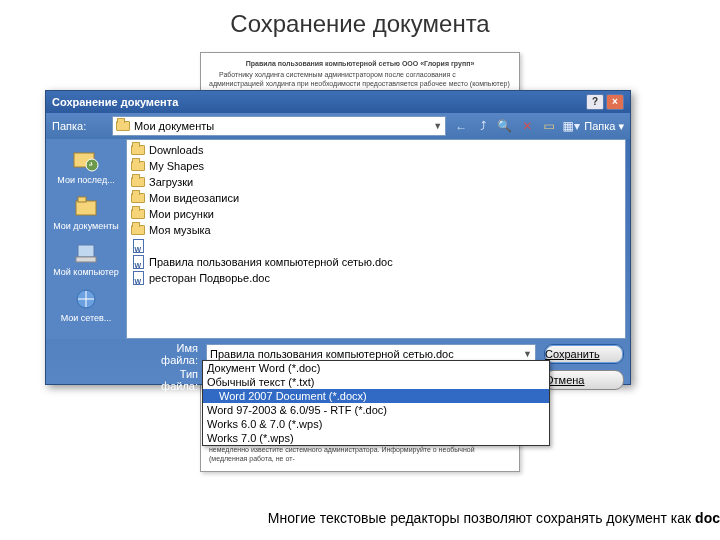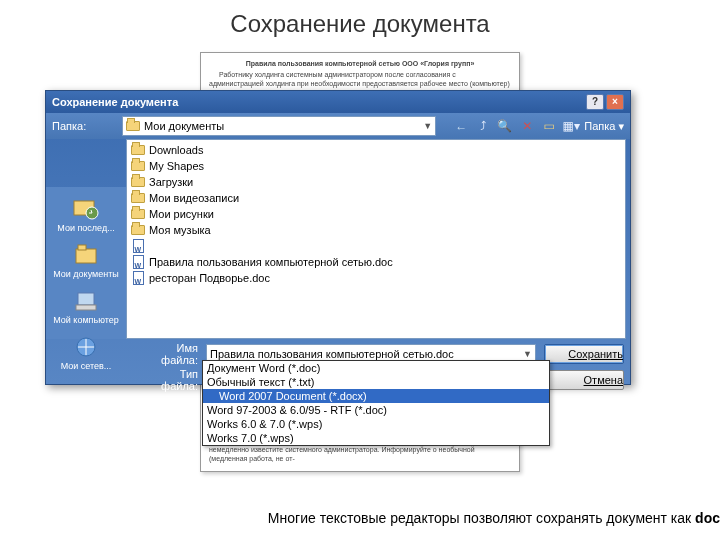--- a/index.html
+++ b/index.html
@@ -11,40 +11,40 @@
   .bg-doc .title { text-align: center; font-weight: bold; margin-bottom: 2px; }
   .bg-doc p { text-indent: 10px; margin-bottom: 2px; }
 
   .dialog { position: absolute; top: 90px; left: 45px; width: 586px; height: 295px;
     background: linear-gradient(#3a6bb0, #5886c4); border: 1px solid #2a4d80; box-shadow: 3px 3px 8px rgba(0,0,0,.4); }
   .titlebar { height: 22px; background: linear-gradient(#3e6fb5, #2c5a9e); color: #fff; font-size: 11px; font-weight: bold; display: flex; align-items: center; padding: 0 6px; justify-content: space-between; }
   .titlebar .ctls { display: flex; gap: 2px; }
   .titlebar .ctl { width: 18px; height: 16px; background: #e8e8f0; border: 1px solid #5a7ab0; font-size: 10px; text-align: center; line-height: 14px; color: #333; border-radius: 2px; }
   .titlebar .ctl.close { background: #e07050; color:#fff; }
 
-  .toolbar { height: 26px; background: linear-gradient(#5886c4, #4776b4); display: flex; align-items: center; padding: 2px 6px; gap: 16px; color: #fff; }
+  .toolbar { height: 26px; background: linear-gradient(#5886c4, #4776b4); display: flex; align-items: center; padding: 2px 6px; gap: 6px; color: #fff; }
   .toolbar .lbl { width: 54px; }
   .folder-dd { flex: 1; height: 20px; background: #fff; border: 1px solid #7a9ac0; display: flex; align-items: center; padding: 0 3px; gap: 4px; color: #000; }
   .folder-dd .arrow { margin-left: auto; font-size: 9px; color: #555; }
   .tb-icons { display: flex; gap: 4px; align-items: center; }
   .tb-icon { width: 18px; height: 18px; display: flex; align-items: center; justify-content: center; font-size: 12px; }
 
   .body { display: flex; height: 200px; }
-  .places { width: 80px; background: #5886c4; display: flex; flex-direction: column; padding-top: 4px; margin-top: 48px; }
+  .places { width: 80px; background: #5886c4; display: flex; flex-direction: column; padding-top: 4px; }
   .place { display: flex; flex-direction: column; align-items: center; padding: 4px 2px; color: #fff; font-size: 9px; cursor: pointer; }
   .place-icon { width: 32px; height: 28px; display: flex; align-items: center; justify-content: center; color: #fff; }
   .file-area { flex: 1; background: #fff; border: 1px solid #7a9ac0; margin: 0 4px 0 0; overflow: hidden; padding: 2px; }
   .file-row { display: flex; align-items: center; gap: 4px; height: 16px; padding: 0 2px; }
   .fi { width: 14px; height: 14px; display: flex; align-items: center; justify-content: center; }
 
   .bottom { padding: 4px 6px 0 86px; display: grid; grid-template-columns: 66px 1fr 80px; grid-template-rows: 22px 22px; gap: 4px 8px; align-items: center; color: #fff; }
   .bottom .lbl { text-align: right; margin-left: 12px; }
   .txt { height: 20px; background: #fff; border: 1px solid #7a9ac0; padding: 0 3px; display: flex; align-items: center; color: #000; justify-content: space-between; }
   .txt .arrow { font-size: 9px; color: #555; }
-  .btn { height: 20px; background: linear-gradient(#f8f8f8, #d8d8d8); border: 1px solid #888; border-radius: 2px; text-align: right; line-height: 18px; color: #000; text-decoration: underline; }
+  .btn { height: 20px; background: linear-gradient(#f8f8f8, #d8d8d8); border: 1px solid #888; border-radius: 9px; text-align: left; line-height: 18px; color: #000; text-decoration: underline; }
   .btn.default { border: 1px solid #2a5a9e; box-shadow: 0 0 0 1px #6aa0e0 inset; }
 
   .dropdown { position: absolute; top: 360px; left: 202px; width: 348px; background: #fff; border: 1px solid #333; font-size: 11px; box-shadow: 2px 2px 4px rgba(0,0,0,.3); }
   .dd-item { padding: 1px 4px; white-space: nowrap; overflow: hidden; text-overflow: ellipsis; }
   .dd-item.sel { background: #316ac5; color: #fff; padding-left: 16px; }
 
   
   .ic-folder { width: 14px; height: 10px; background: #f5d47a; border: 1px solid #c0a040; border-radius: 1px; position: relative; }
   .ic-folder::before { content:''; position:absolute; top:-4px; left:0; width:6px; height:4px; background:#f5d47a; border:1px solid #c0a040; border-bottom:none; border-radius:1px 1px 0 0; }
   .ic-doc { width: 11px; height: 14px; background: #fff; border: 1px solid #4a70b0; position: relative; }

